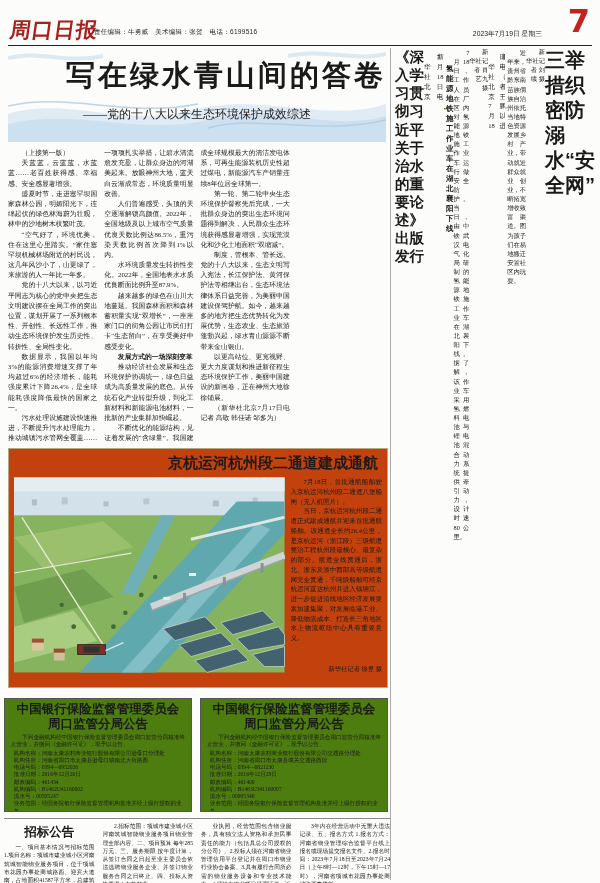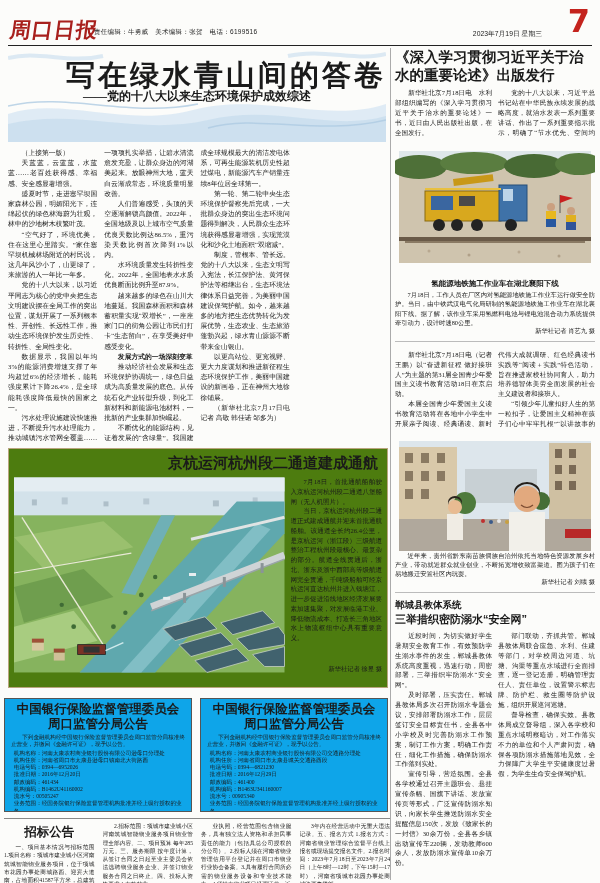--- a/index.html
+++ b/index.html
@@ -24,56 +24,56 @@
     font-family:"Liberation Sans",sans-serif;}
   .date{position:absolute;right:50px;top:25px;font-size:6.8px;font-family:"Liberation Sans",sans-serif;}
   .pagenum{position:absolute;right:2px;top:1px;font-size:32px;line-height:1;font-weight:bold;color:var(--pagenum-red);
     font-family:"DejaVu Sans",sans-serif;}
   
   .main-art{position:absolute;left:8px;top:48px;width:378px;height:398px;}
   .banner{position:relative;height:94px;overflow:hidden;}
   .banner svg{position:absolute;left:0;top:0;}
   .main-title{position:absolute;top:8px;width:100%;text-align:right;font-size:29px;font-weight:bold;
     letter-spacing:3px;font-family:"Liberation Sans",sans-serif;}
-  .main-subtitle{position:absolute;top:40px;width:100%;text-align:center;font-size:12px;font-weight:bold;}
+  .main-subtitle{position:absolute;top:58px;width:100%;text-align:center;font-size:12px;font-weight:normal;}
   .main-body{margin-top:6px;height:296px;column-count:4;column-gap:7px;column-fill:auto;
     font-size:6.8px;line-height:1.5;text-align:justify;overflow:hidden;}
   .main-body p,.rail p,.canal-text p,.drown-body p{margin:0;text-indent:2em;}
   .subhead{font-weight:bold;margin:3px 0;}
   
   .vline{position:absolute;left:390px;top:48px;width:1px;height:832px;background:#aaa;}
   
-  .rail{position:absolute;left:395px;top:48px;width:200px;height:832px;display:flex;flex-direction:column;}
+  .rail{position:absolute;left:395px;top:48px;width:200px;height:832px;display:flex;flex-direction:row;}
   .rail-h2{font-family:"Liberation Sans",sans-serif;font-weight:bold;line-height:1.25;margin:0;}
   .book-title{font-size:14.5px;}
   .twocol{column-count:2;column-gap:6px;column-fill:auto;font-size:6.6px;line-height:1.5;text-align:justify;overflow:hidden;}
   .book-body{height:58px;margin-top:4px;}
   .photo{width:200px;display:block;margin-top:5px;}
   .cap-title{font-size:7.5px;font-weight:bold;text-align:center;margin:16px 0 1px;font-family:"Liberation Sans",sans-serif;}
   .cap-text{font-size:6.3px;line-height:1.45;text-align:justify;text-indent:2em;margin:0;}
   .credit{font-size:6.3px;text-align:right;margin:0;}
   .rail-div{border-top:1px solid #bbb;margin:5px 0 4px;}
   .reading-title{font-size:15.5px;}
   .reading-body{height:86px;margin-top:4px;}
   .kids-cap{margin-top:2px;}
   .drown-kicker{font-size:9.5px;font-weight:bold;font-family:"Liberation Sans",sans-serif;margin:2px 0 1px;}
-  .drown-title{font-size:11px;}
+  .drown-title{font-size:20px;}
   .drown-body{flex:1;margin-top:4px;column-count:2;column-gap:6px;column-fill:auto;
     font-size:6.6px;line-height:1.5;text-align:justify;overflow:hidden;}
   
   .canal-box{position:absolute;left:8px;top:448px;width:380px;height:240px;border:1px solid var(--canal-border);
-    background:#4d7c0f;box-sizing:border-box;padding:4px 5px;}
+    background:#c2410c;box-sizing:border-box;padding:4px 5px;}
   .canal-title{text-align:right;font-size:15px;font-weight:bold;font-family:"Liberation Sans",sans-serif;
     margin:1px 4px 4px 0;}
   .canal-row{display:flex;gap:6px;}
   .canal-text{width:92px;font-size:6.5px;line-height:1.5;text-align:justify;overflow:hidden;height:196px;
     display:flex;flex-direction:column;}
   .canal-text .credit{margin-top:auto;}
   
-  .bank{position:absolute;top:698px;width:188px;height:114px;border:1px solid #555;background:#0ea5e9;
+  .bank{position:absolute;top:698px;width:188px;height:114px;border:1px solid #555;background:#4d7c0f;
     box-sizing:border-box;padding:3px 6px;overflow:hidden;}
   .bank-l{left:4px;} .bank-r{left:200px;}
   .bank-title{font-size:12.5px;font-weight:bold;text-align:center;line-height:1.2;margin:0;
     font-family:"Liberation Sans",sans-serif;}
   .bank-intro{font-size:5.6px;line-height:1.3;text-indent:2em;margin:2px 0 1px;text-align:justify;}
   .bank-field{font-size:5.6px;line-height:1.3;padding-left:.5em;}
   
   .tender{position:absolute;left:4px;top:818px;width:386px;height:62px;border-top:1px solid #888;
     padding-top:3px;display:flex;gap:8px;font-size:5.7px;line-height:1.45;text-align:justify;overflow:hidden;}
   .tender-col{flex:1;overflow:hidden;}
@@ -215,21 +215,20 @@
       <path d="M115,56 a13,13 0 0 1 26,0 l0,-5 a13,10 0 0 0 -26,0 Z" fill="#241f1a"></path>
       <path d="M122,64 q6,5 12,0" stroke="#7a4a30" stroke-width="1.2" fill="none"></path>
       <rect x="110" y="71" width="36" height="39" fill="#f2f0ea"></rect>
       <rect x="166" y="88" width="26" height="9" fill="#b82828"></rect>
     </svg>
     <p class="cap-text kids-cap">近年来，贵州省黔东南苗族侗族自治州依托当地特色资源发展乡村产业，带动就近群众就业创业，不断拓宽增收致富渠道。图为孩子们在易地搬迁安置社区内玩耍。</p>
     <p class="credit">新华社记者 刘续 摄</p>
 
     <div class="rail-div"></div>
 
-    <div class="drown-kicker">郸城县教体系统</div>
     <h2 class="rail-h2 drown-title">三举措织密防溺水“安全网”</h2>
     <div class="drown-body">
       <p>近段时间，为切实做好学生暑期安全教育工作，有效预防学生溺水事件的发生，郸城县教体系统高度重视，迅速行动，周密部署，三举措织牢防溺水“安全网”。</p>
       <p>及时部署，压实责任。郸城县教体局多次召开防溺水专题会议，安排部署防溺水工作，层层签订安全目标责任书，全县各中小学校及时完善防溺水工作预案，制订工作方案，明确工作责任，细化工作措施，确保防溺水工作落到实处。</p>
       <p>宣传引导，营造氛围。全县各学校通过召开主题班会、悬挂宣传条幅、国旗下讲话、发放宣传页等形式，广泛宣传防溺水知识，向家长学生推送防溺水安全提醒信息150次，发放《致家长的一封信》30余万份，全县各乡镇出动宣传车220辆，发动教师600余人，发放防溺水宣传单10余万份。</p>
       <p>部门联动，齐抓共管。郸城县教体局联合应急、水利、住建等部门，对学校周边河道、坑塘、沟渠等重点水域进行全面排查，逐一登记造册，明确管理责任人、责任单位，设置警示标志牌、防护栏、救生圈等防护设施，组织开展巡河巡塘。</p>
       <p>督导检查，确保实效。县教体局成立督导组，深入各学校和重点水域明察暗访，对工作落实不力的单位和个人严肃问责，确保各项防溺水措施落地见效，全力保障广大学生平安健康度过暑假，为学生生命安全保驾护航。</p>
     </div>
   </div>
 

